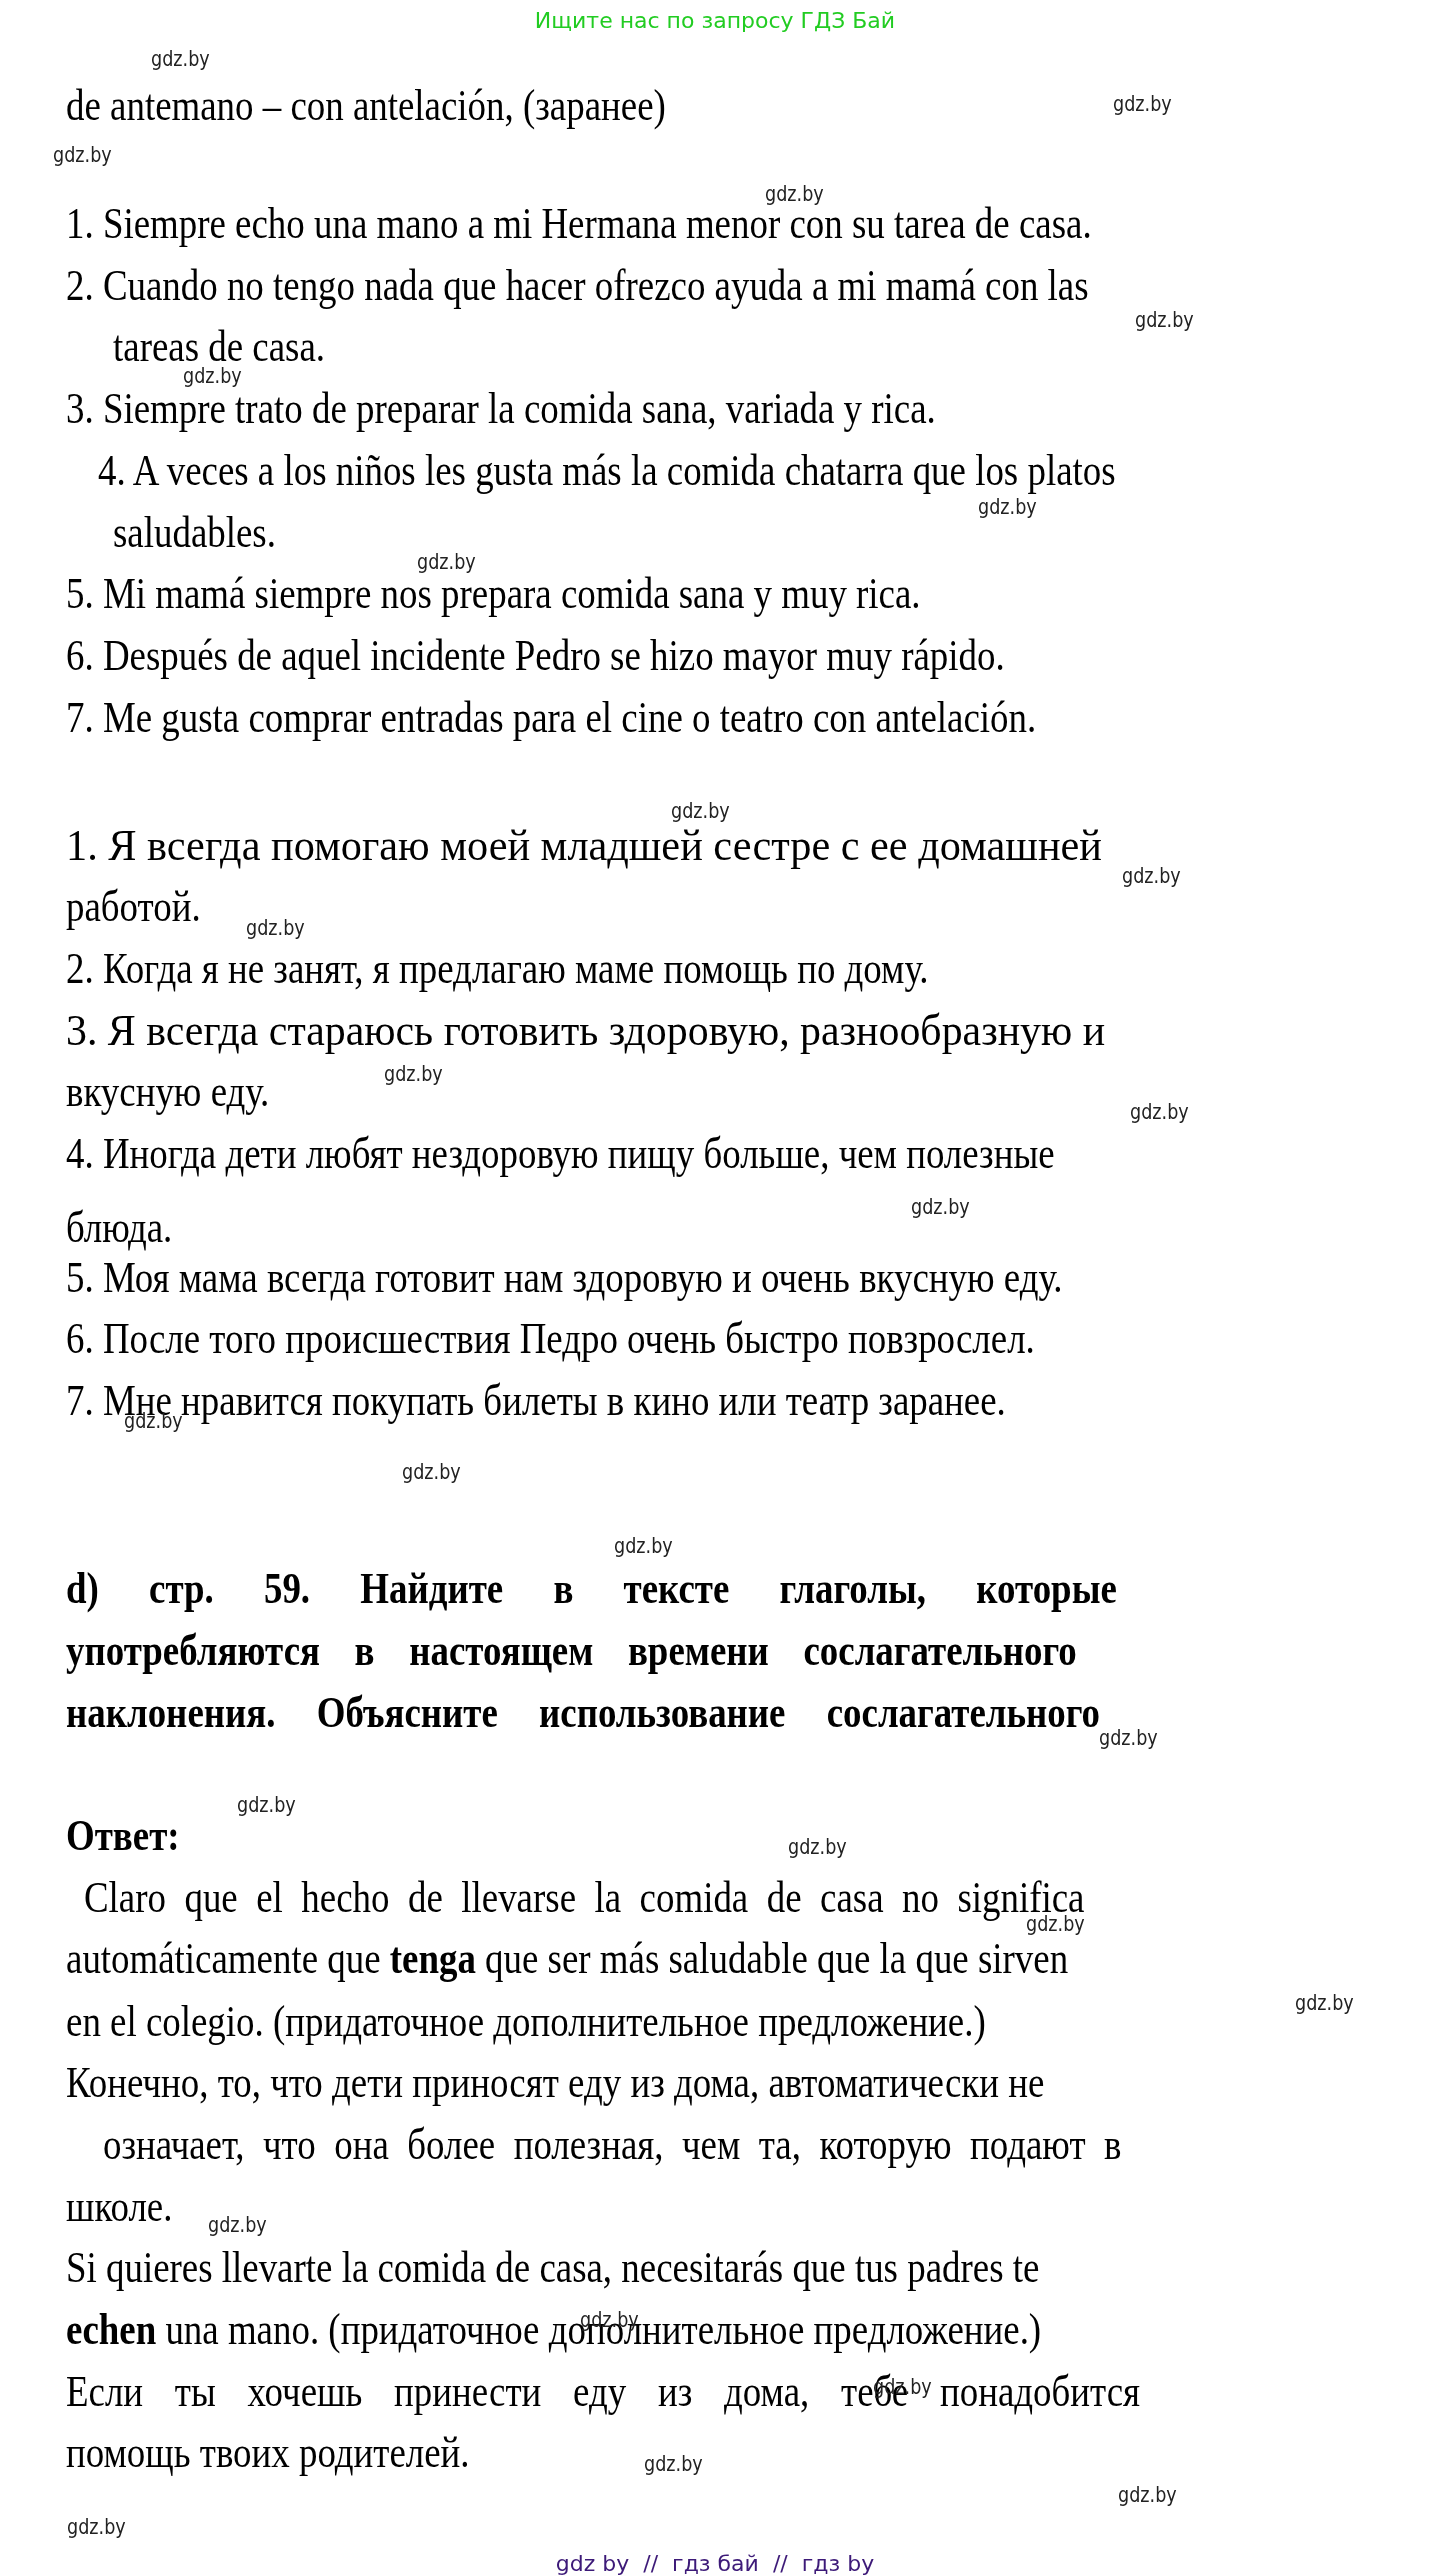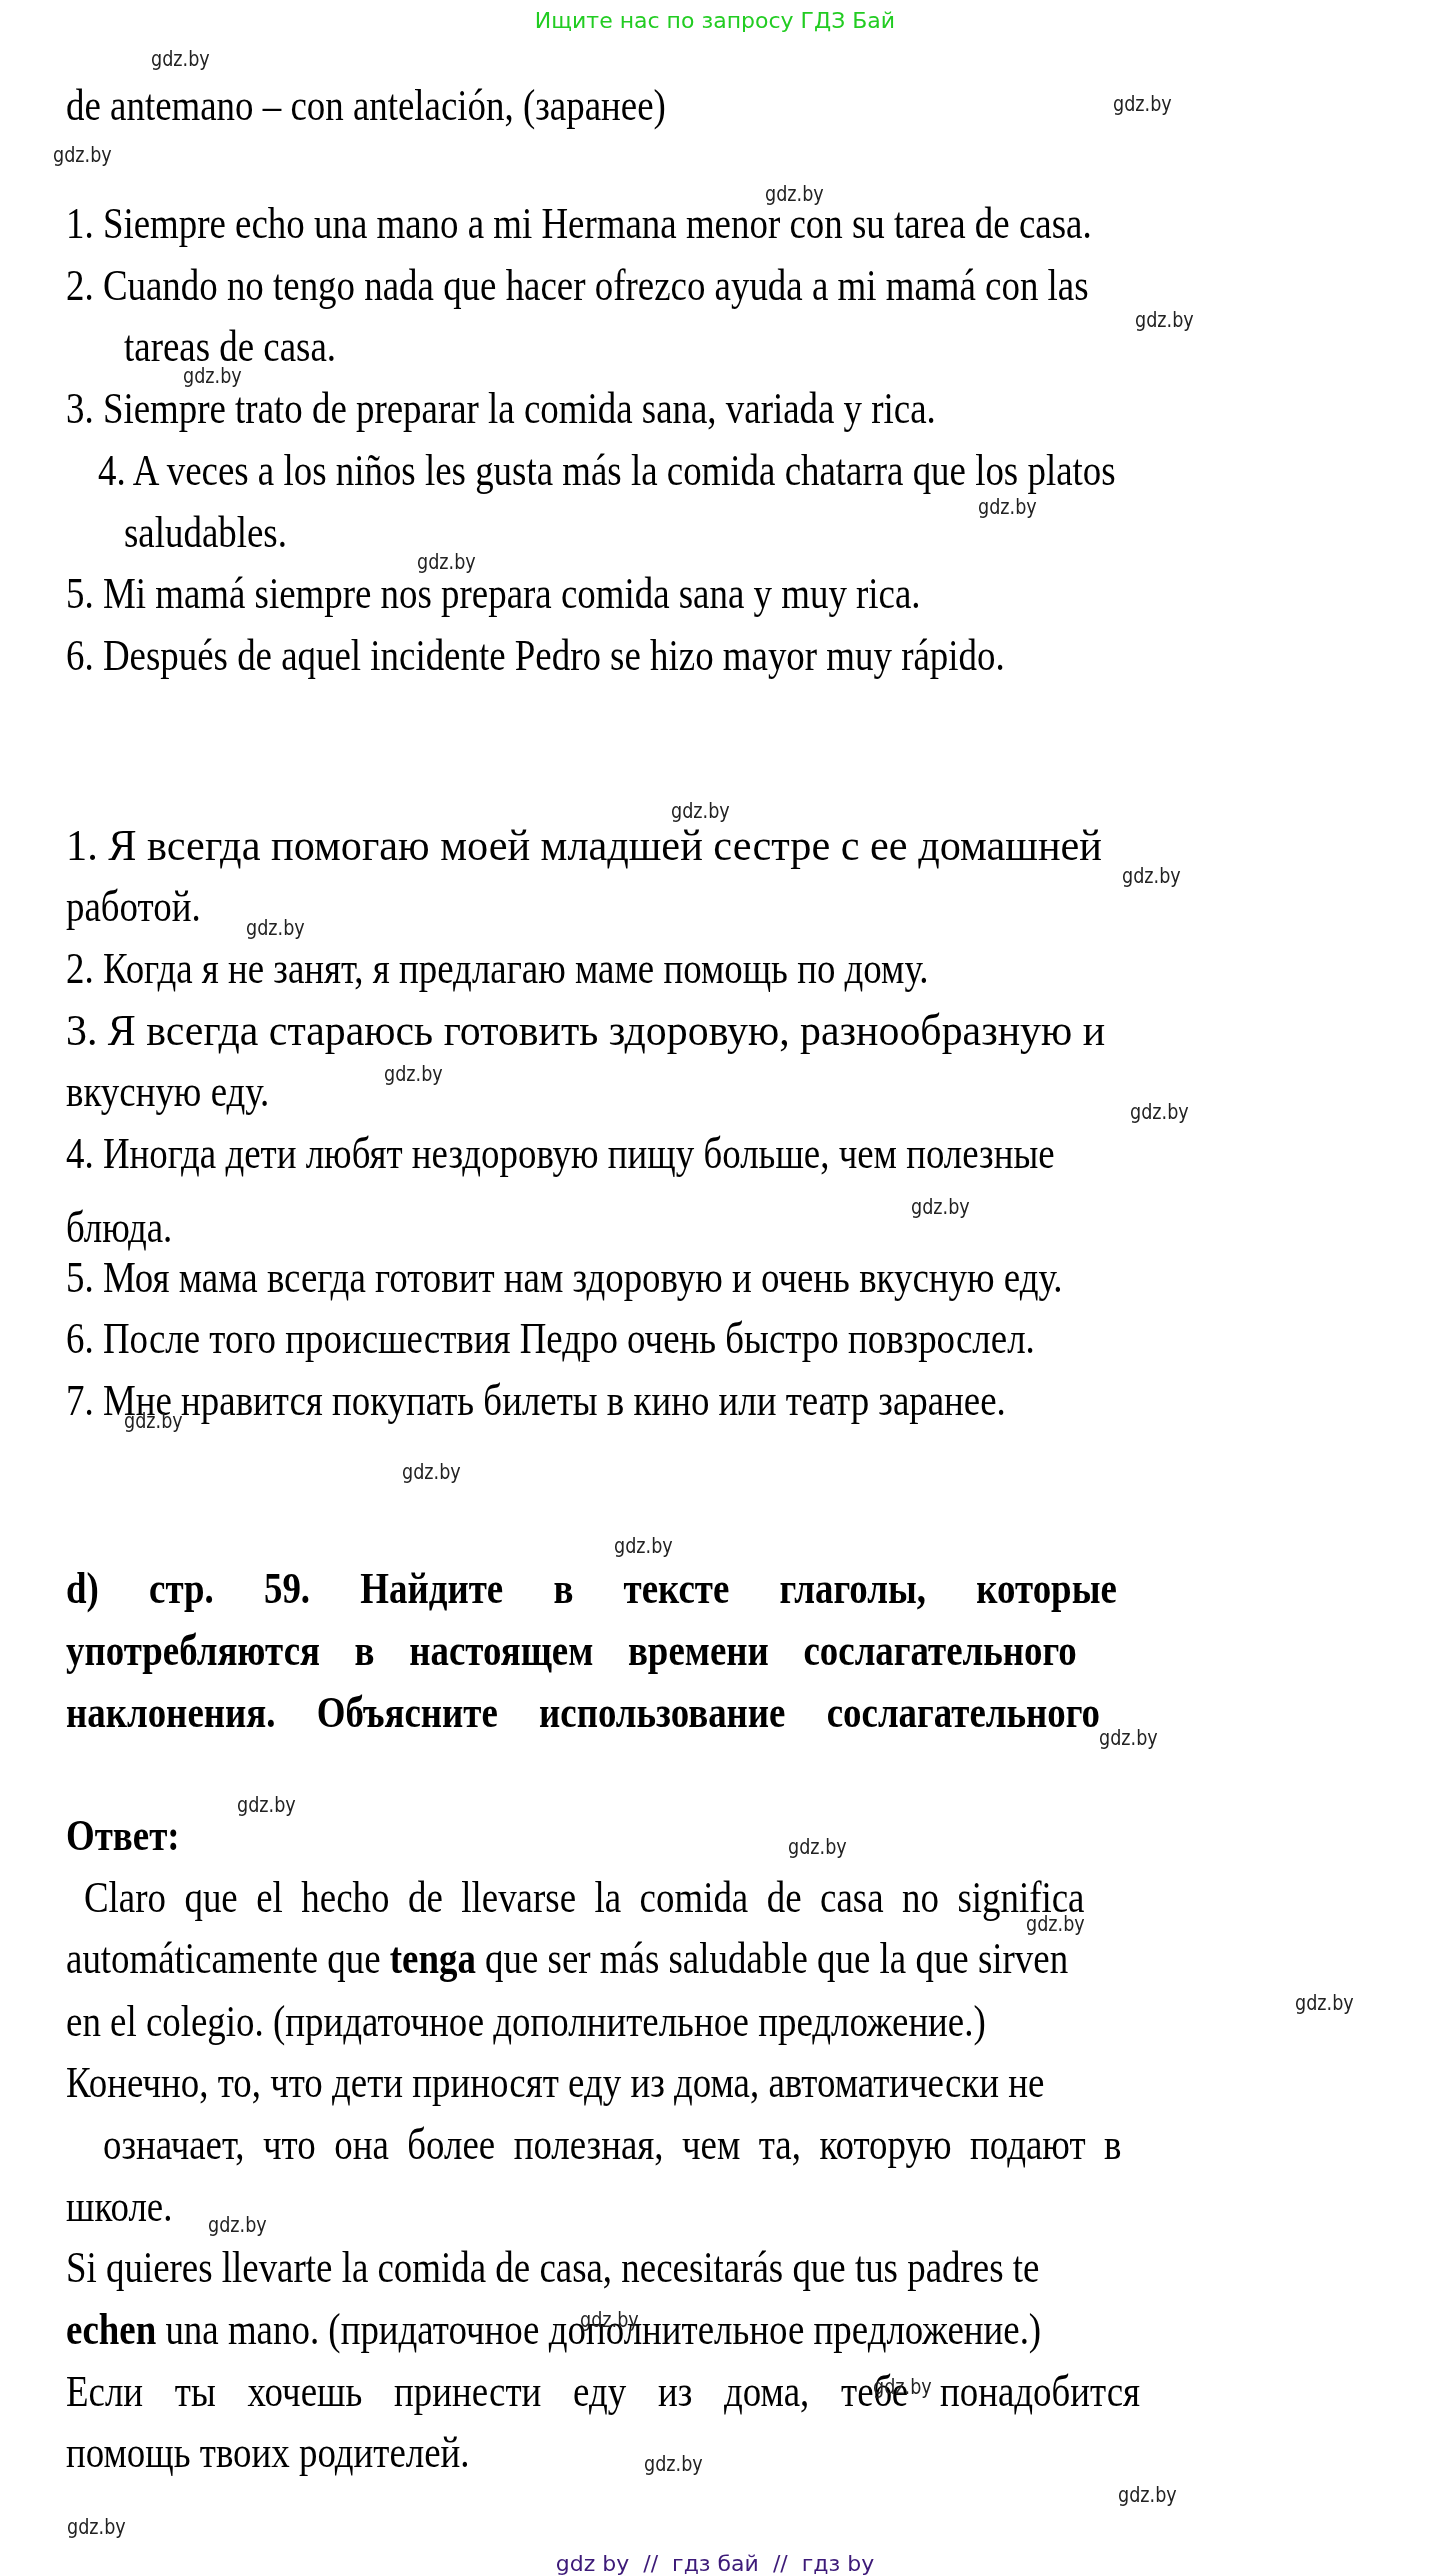--- a/index.html
+++ b/index.html
@@ -13,21 +13,21 @@
   .banner-bottom { top: 2545px; color: #3d1a78; }
   .line {
     position: absolute; left: 66px; width: 1304px; height: 61px;
     font-family: "Liberation Serif", serif; font-size: 45px; line-height: 61px;
     color: #000; white-space: nowrap;
   }
   .line .inner {
     display: inline-block; transform-origin: 0 50%;
     transform: scaleX(0.82);
   }
-  .indent { left: 113px; margin-left: 11px; }
+  .indent { left: 113px; }
   .bold { font-weight: bold; }
   .wm {
     position: absolute; font-family: "DejaVu Sans", sans-serif;
     font-size: 22px; color: #222; line-height: 24px;
     transform: scaleX(0.8); transform-origin: 0 50%;
   }
   b { font-weight: bold; }
 </style>
 </head>
 <body>
@@ -39,20 +39,21 @@
   <div class="line" style="top:68px;"><span class="inner">de antemano – con antelación, (заранее)</span></div>
 
   <div class="line" style="top:186px;"><span class="inner">1. Siempre echo una mano a mi Hermana menor con su tarea de casa.</span></div>
   <div class="line" style="top:248px;"><span class="inner">2. Cuando no tengo nada que hacer ofrezco ayuda a mi mamá con las</span></div>
   <div class="line indent" style="top:309px;"><span class="inner">tareas de casa.</span></div>
   <div class="line" style="top:371px;"><span class="inner">3. Siempre trato de preparar la comida sana, variada y rica.</span></div>
   <div class="line" style="top:433px;text-align:center;"><span class="inner">4. A veces a los niños les gusta más la comida chatarra que los platos</span></div>
   <div class="line indent" style="top:495px;"><span class="inner">saludables.</span></div>
   <div class="line" style="top:556px;"><span class="inner">5. Mi mamá siempre nos prepara comida sana y muy rica.</span></div>
   <div class="line" style="top:618px;"><span class="inner">6. Después de aquel incidente Pedro se hizo mayor muy rápido.</span></div>
+  <div class="line" style="top:680px;"><span class="inner">7. Me gusta comprar entradas para el cine o teatro con antelación.</span></div>
 
   <div class="line" style="top:808px;"><span class="inner" style="transform:scaleX(0.94);">1. Я всегда помогаю моей младшей сестре с ее домашней</span></div>
   <div class="line" style="top:869px;"><span class="inner">работой.</span></div>
   <div class="line" style="top:931px;"><span class="inner">2. Когда я не занят, я предлагаю маме помощь по дому.</span></div>
   <div class="line" style="top:993px;"><span class="inner" style="transform:scaleX(0.93);">3. Я всегда стараюсь готовить здоровую, разнообразную и</span></div>
   <div class="line" style="top:1054px;"><span class="inner">вкусную еду.</span></div>
   <div class="line" style="top:1116px;"><span class="inner">4. Иногда дети любят нездоровую пищу больше, чем полезные</span></div>
   <div class="line" style="top:1178px;margin-top:12px;"><span class="inner">блюда.</span></div>
   <div class="line" style="top:1240px;"><span class="inner">5. Моя мама всегда готовит нам здоровую и очень вкусную еду.</span></div>
   <div class="line" style="top:1301px;"><span class="inner">6. После того происшествия Педро очень быстро повзрослел.</span></div>

